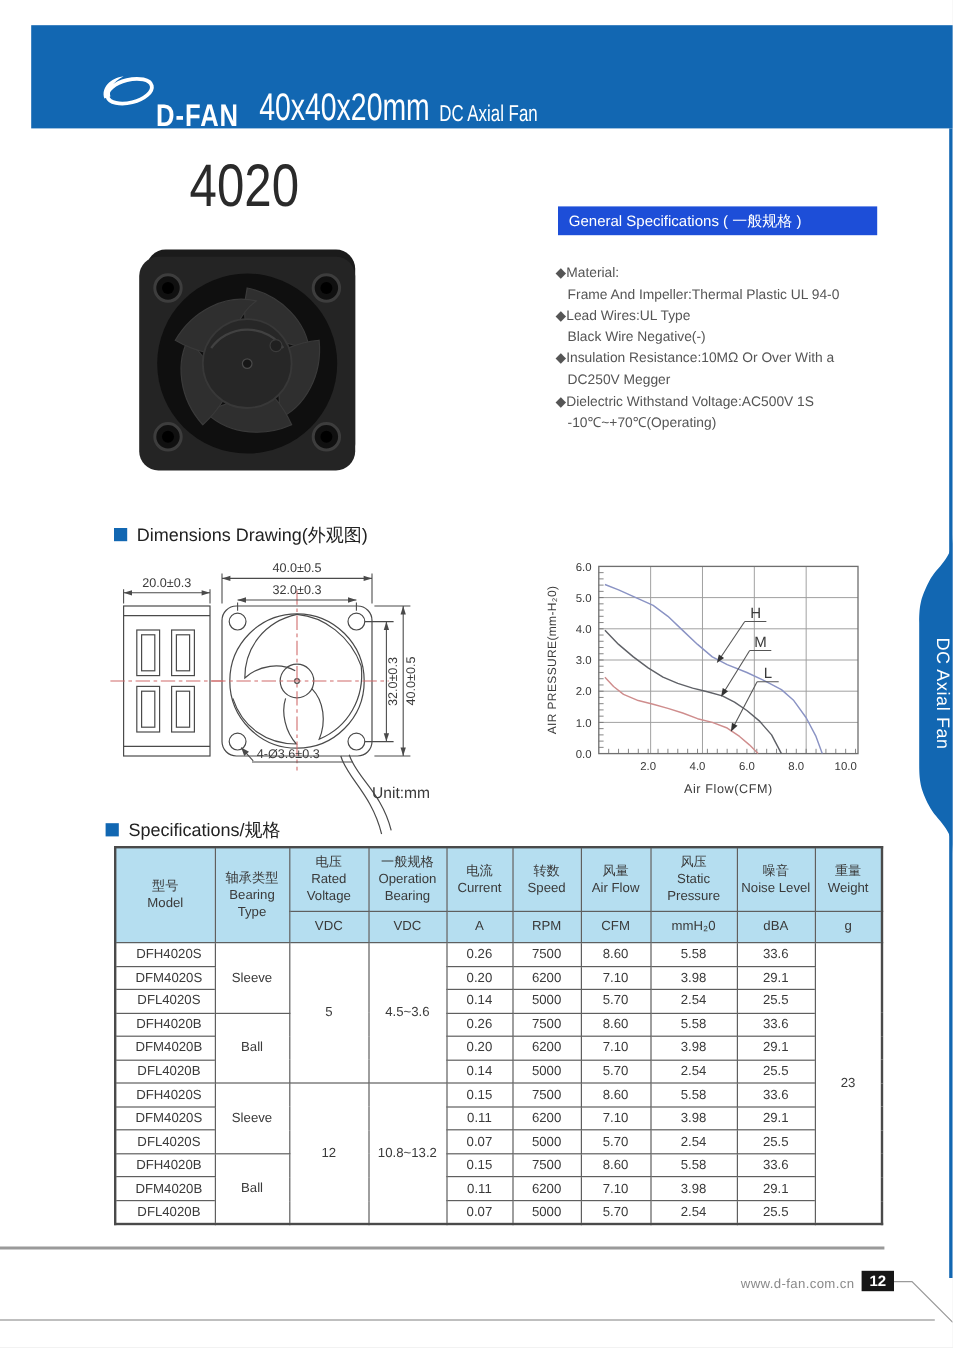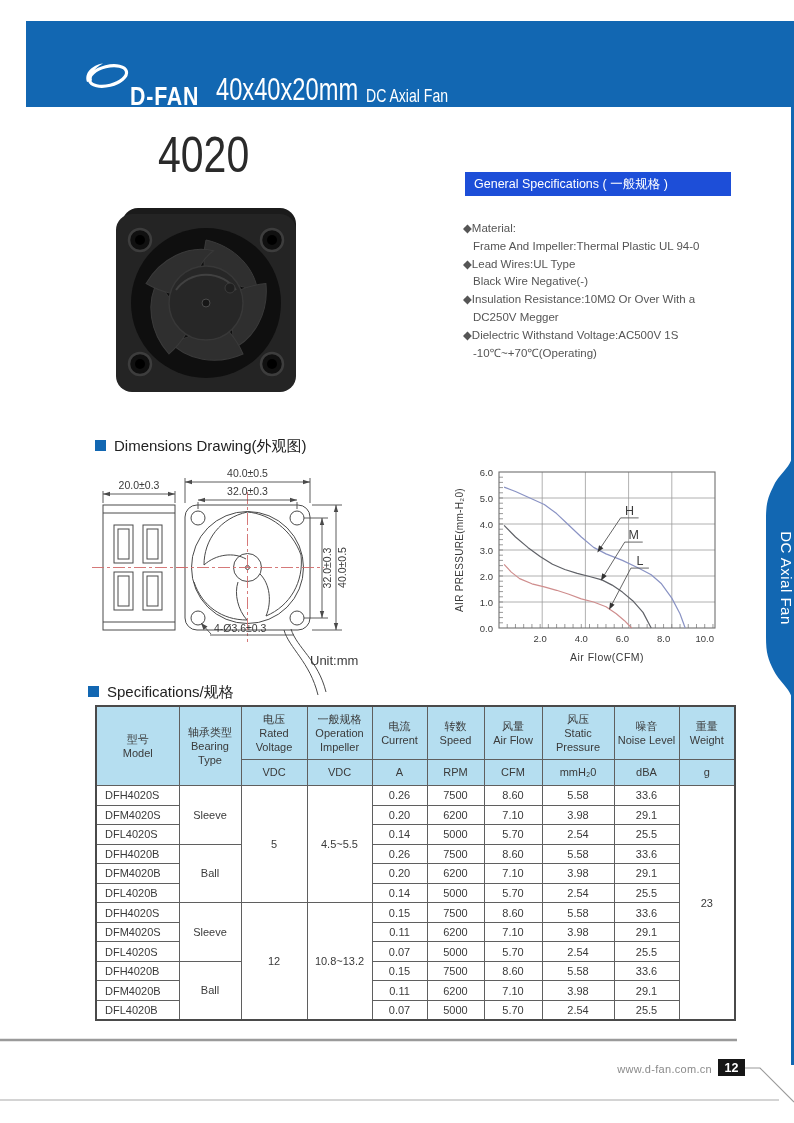--- a/index.html
+++ b/index.html
@@ -30,21 +30,21 @@
   .sec-title{position:absolute;font-size:15px;color:#222;white-space:nowrap;}
   .sec-title .sq{display:inline-block;width:11px;height:11px;background:#1267b2;margin-right:8px;}
   
   .spec-table-wrap{position:absolute;left:95px;top:705px;}
   table.spec{border-collapse:collapse;table-layout:fixed;width:639px;font-size:11px;color:#3a3a3a;
              border:2px solid #4a4a4a;}
   table.spec th,table.spec td{border:1px solid #5f5f5f;padding:0 2px;text-align:center;}
   table.spec thead th{background:#b5def0;font-weight:normal;line-height:1.3;}
   table.spec thead tr.r1 th{height:52px;}
   table.spec thead tr.r2 th{height:25px;}
-  table.spec td.model-cell{text-align:left;padding-left:8px;}
+  table.spec td.model-cell{text-align:center;padding-left:8px;}
   svg{font-family:"Liberation Sans",sans-serif;}
   svg text{fill:#3a3a3a;}
 </style>
 </head>
 <body>
 
 <div class="page">
 
   <div class="header-bar">
     <svg class="abs" style="left:58px;top:41px;" width="48" height="28" viewBox="0 0 48 28">
@@ -316,21 +316,21 @@
           <th rowspan="2">
               <div>轴承类型</div>
               <div>Bearing Type</div>
             </th>
           <th>
               <div>电压</div>
               <div>Rated Voltage</div>
             </th>
           <th>
               <div>一般规格</div>
-              <div>Operation Impeller</div>
+              <div>Operation Bearing</div>
             </th>
           <th>
               <div>电流</div>
               <div>Current</div>
             </th>
           <th>
               <div>转数</div>
               <div>Speed</div>
             </th>
           <th>
@@ -359,21 +359,21 @@
           <th>mmH₂0</th>
           <th>dBA</th>
           <th>g</th>
         </tr>
       </thead>
       <tbody id="spec-tbody">
           <tr style="height: 19.55px;">
             <td class="model-cell">DFH4020S</td>
             <td rowspan="3">Sleeve</td>
             <td rowspan="6">5</td>
-            <td rowspan="6">4.5~5.5</td>
+            <td rowspan="6">4.5~3.6</td>
             <td>0.26</td>
             <td>7500</td>
             <td>8.60</td>
             <td>5.58</td>
             <td>33.6</td>
             <td rowspan="12">23</td>
           </tr>
           <tr style="height: 19.55px;">
             <td class="model-cell">DFM4020S</td>
             <td>0.20</td>

